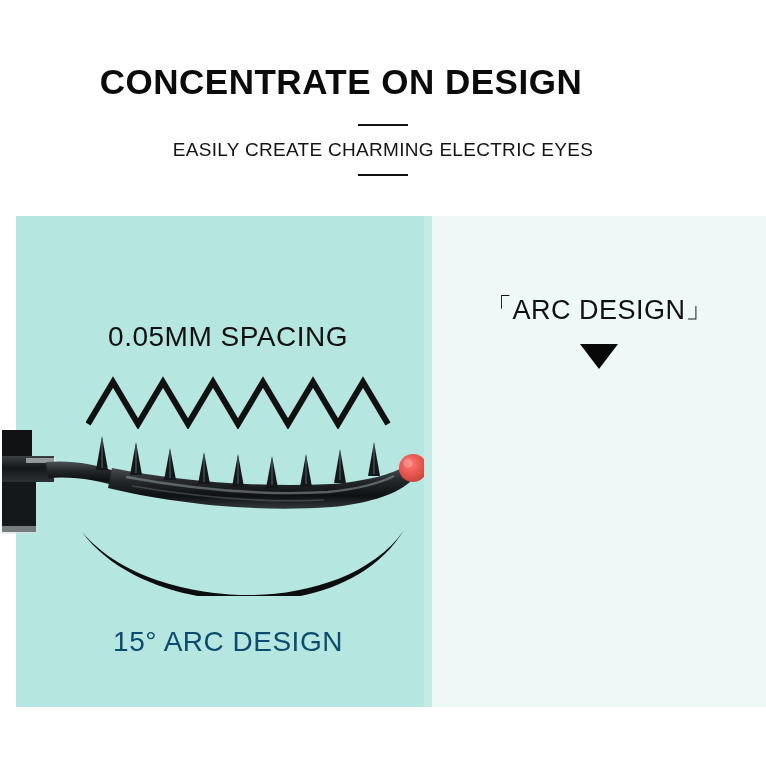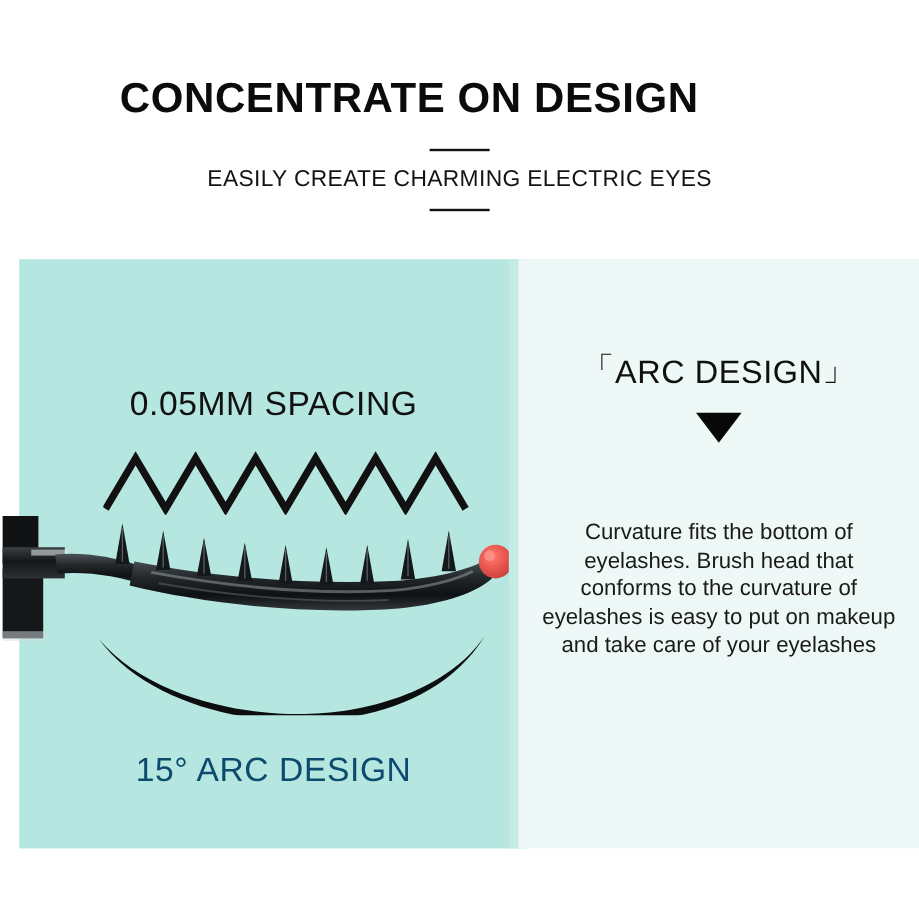--- a/index.html
+++ b/index.html
@@ -275,15 +275,14 @@
 
   <div class="panel-seam"></div>
 
   <div class="panel-right">
     <div class="arc-heading"><span class="brk">「</span><span>ARC DESIGN</span><span class="brk">」</span></div>
 
     <div class="tri-wrap">
       <span class="triangle"></span>
     </div>
 
-    <div class="arc-body">Curvature fits the bottom of eyelashes. Brush head that conforms to the curvature of eyelashes is easy to put on makeup and take care of your eyelashes</div>
   </div>
 </div>
 
 </body></html>

